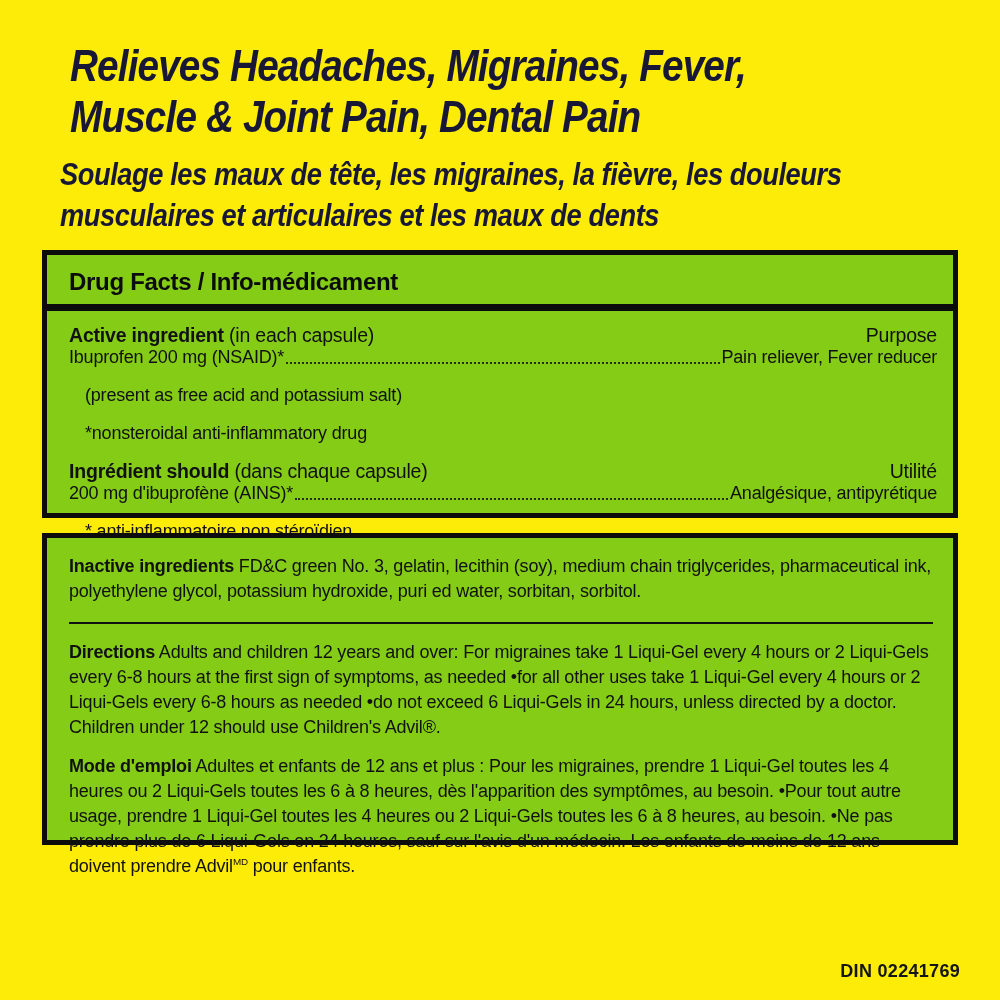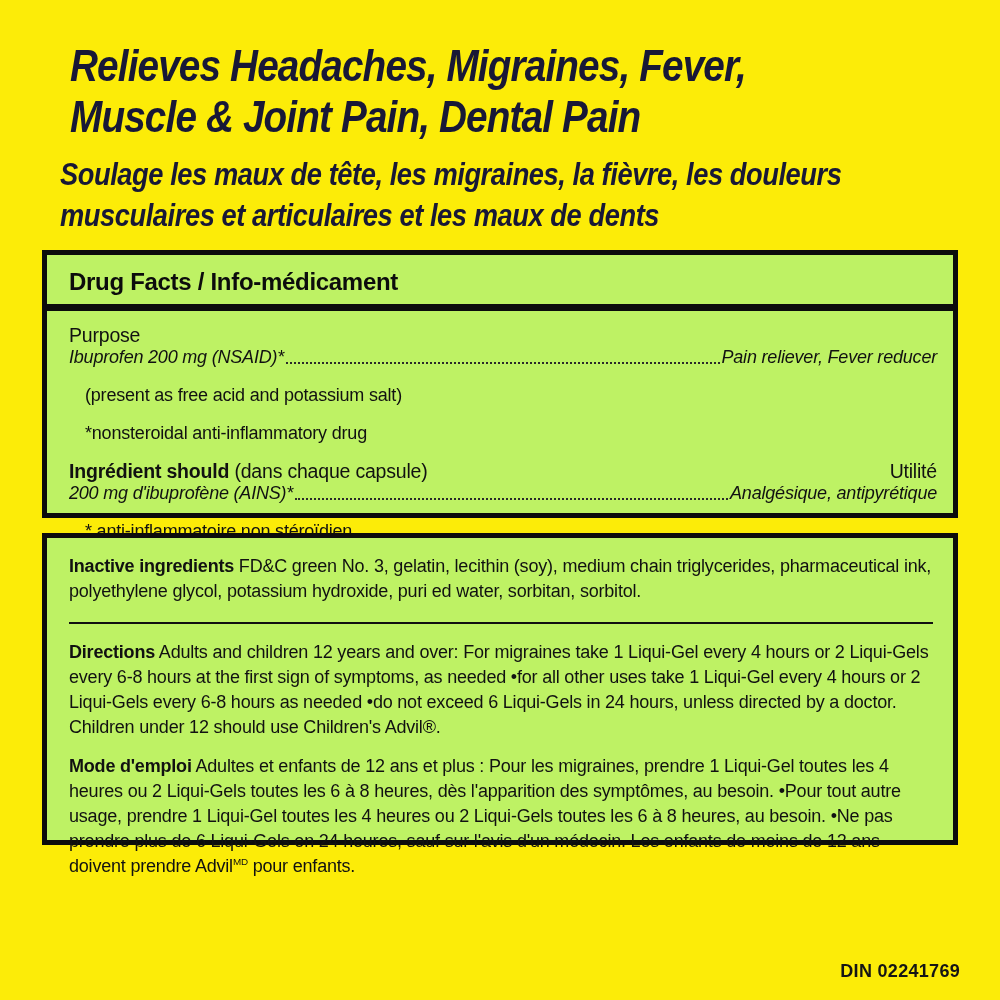--- a/index.html
+++ b/index.html
@@ -22,36 +22,36 @@
   .headline .fr{
     transform:scaleX(.88);transform-origin:50% 0;
     font-weight:bold;font-style:italic;
     font-size:31px;line-height:41px;letter-spacing:-.5px;
     color:#181836;margin:12px 0 0 0;
   }
   
   .box{
     position:absolute;left:42px;width:916px;
     box-sizing:border-box;
-    background:#bef264;
+    background:#84cc16;
     border:5px solid #0c0c0c;
   }
   .box1{top:250px;height:268px;}
   .box2{top:533px;height:312px;padding:16px 20px 10px 22px;}
   .box-title{
     font-size:24px;font-weight:bold;letter-spacing:-.3px;
     padding:13px 18px 8px 22px;color:#0c0c0c;
   }
   .thick-rule{height:7px;background:#0c0c0c;}
   .box1-content{padding:8px 16px 8px 22px;font-size:18px;line-height:22px;letter-spacing:-.2px;}
   .purpose-row{display:flex;justify-content:space-between;align-items:baseline;margin-top:5px;}
   .row-heading{font-size:19.5px;font-weight:bold;}
   .row-heading .light{font-weight:normal;}
   .purpose-col{font-size:19.5px;font-weight:normal;}
-  .leader-row{display:flex;align-items:center;font-style:italic;}
+  .leader-row{display:flex;align-items:center;}
   .leader{
     flex:1;align-self:flex-end;
     border-bottom:2.6px dotted #2a2a2a;
     margin:0 2px 4px 2px;min-width:30px;
   }
   .note{margin:16px;}
   
   .para{font-size:18px;line-height:25px;letter-spacing:-.2px;margin:0 0 14px 0;}
   .para b{letter-spacing:-.2px;}
   .thin-rule{border:none;border-top:2.5px solid #111;margin:18px 0 16px 0;}
@@ -77,20 +77,23 @@
       <div>musculaires et articulaires et les maux de dents</div>
     </div>
   </div>
 
   <section class="box box1">
     <div class="box-title">Drug Facts / Info-médicament</div>
     <div class="thick-rule"></div>
     <div class="box1-content">
 
       <div class="purpose-row">
+        <div class="row-heading">
+          <span>Active ingredient</span><span class="light"> (in each capsule)</span>
+        </div>
         <div class="purpose-col">Purpose</div>
       </div>
 
       <div class="leader-row">
         <span>Ibuprofen 200 mg (NSAID)*</span>
         <span class="leader"></span>
         <span>Pain reliever, Fever reducer</span>
       </div>
 
       <p class="note">(present as free acid and potassium salt)</p>

